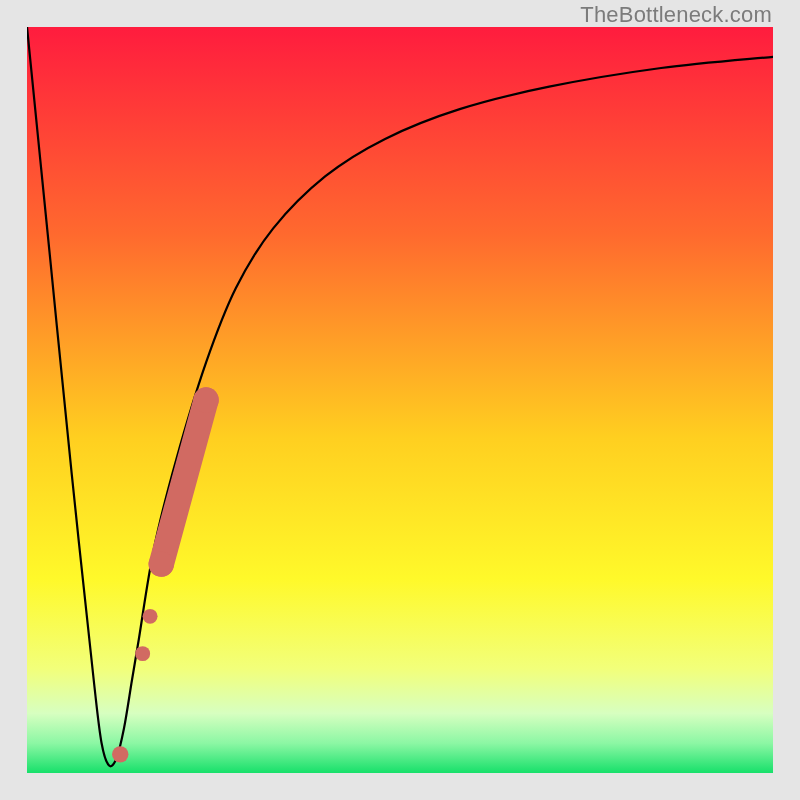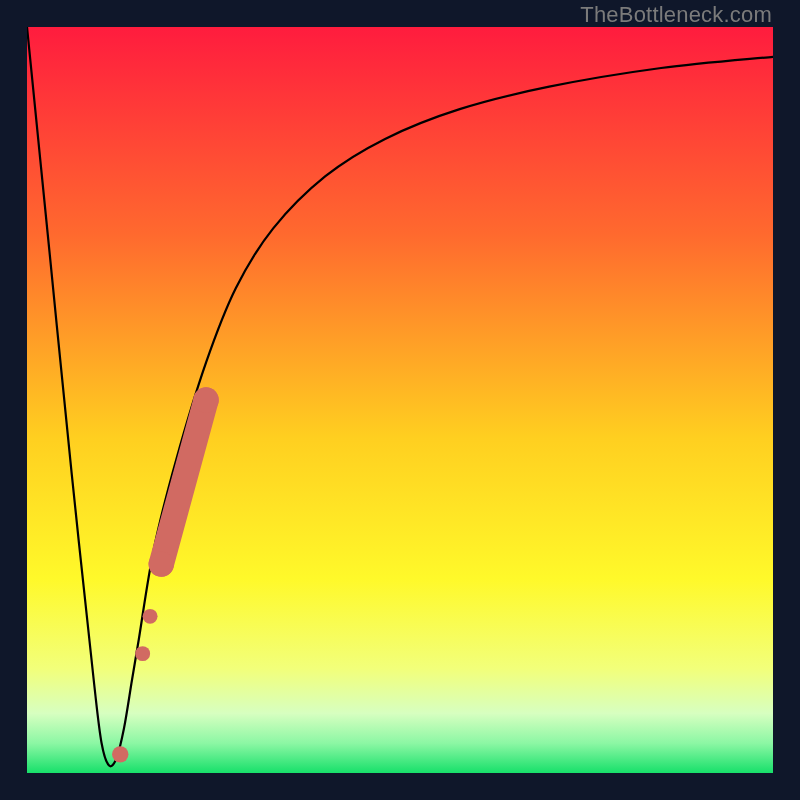--- a/index.html
+++ b/index.html
@@ -9,21 +9,21 @@
     height: 800px;
     background: #000;
     overflow: hidden;
   }
   .frame {
     position: absolute;
     left: 0;
     top: 0;
     width: 800px;
     height: 800px;
-    background: #0f172a;
+    background: #e5e5e5;
   }
   .plot {
     position: absolute;
     left: 27px;
     top: 27px;
     width: 746px;
     height: 746px;
     overflow: hidden;
   }
   .watermark {

